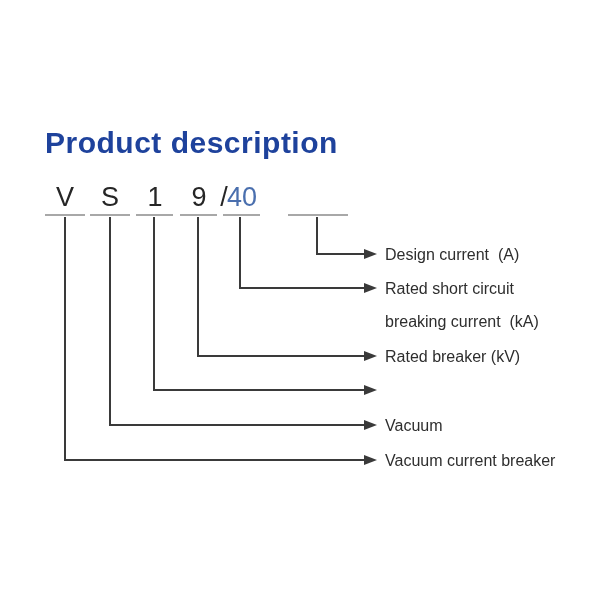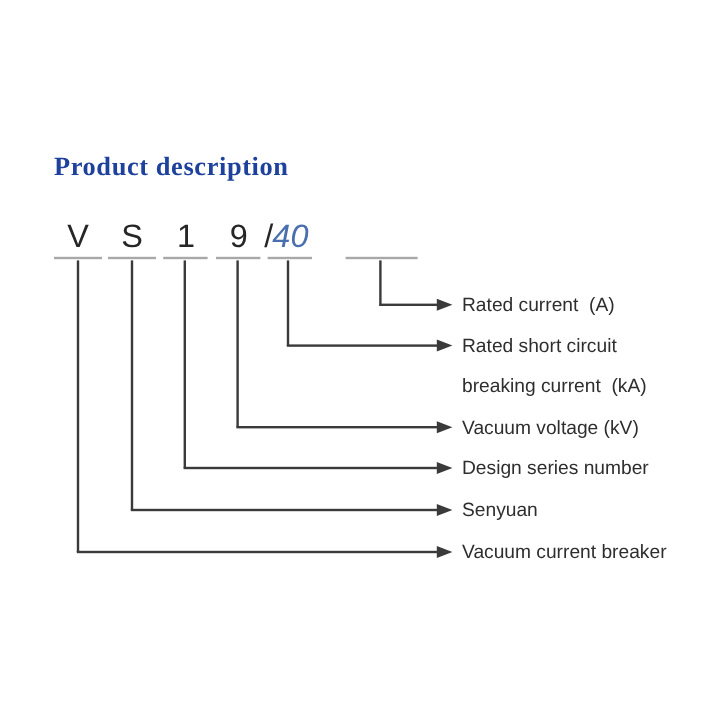--- a/index.html
+++ b/index.html
@@ -12,38 +12,37 @@
     position: relative;
     width: 600px;
     height: 600px;
     background: var(--background, #ffffff);
     overflow: hidden;
   }
   .page-title {
     position: absolute;
     left: 45px;
     top: 126px;
-    font-size: 22px;
+    font-size: 30px;
     font-weight: 700;
     letter-spacing: 0.5px;
     color: var(--title_blue, #1e429c);
     white-space: nowrap;
-    font-family: Liberation Serif, serif;
   }
   .code-seg {
     position: absolute;
     top: 183px;
     transform: translateX(-50%);
     font-size: 27px;
     font-weight: 400;
     color: var(--code_text, #262626);
     white-space: nowrap;
     line-height: 1.1;
   }
-  .code-seg.hl { color: var(--code_highlight, #4a6fae); font-style: italic; }
+  .code-seg.hl { color: var(--code_highlight, #4a6fae); }
   .underline {
     position: absolute;
     top: 214px;
     height: 2px;
     background: var(--underline_gray, #a8a8a8);
   }
   .vline {
     position: absolute;
     width: 2px;
     top: 217px;
@@ -90,41 +89,40 @@
   <div class="underline" style="left:45px;width:40px"></div>
   <div class="underline" style="left:90px;width:40px"></div>
   <div class="underline" style="left:136px;width:37px"></div>
   <div class="underline" style="left:180px;width:37px"></div>
   <div class="underline" style="left:223px;width:37px"></div>
   <div class="underline" style="left:288px;width:60px"></div>
 
   <div class="vline" style="left:316px;height:37px"></div>
   <div class="hline" style="left:316px;top:253px;width:50px"></div>
   <div class="arrowhead" style="top:249px"></div>
-  <div class="callout-label" style="top:255px">Rated current  (A)</div>
+  <div class="callout-label" style="top:255px">Design current  (A)</div>
 
   <div class="vline" style="left:239px;height:71px"></div>
   <div class="hline" style="left:239px;top:287px;width:127px"></div>
   <div class="arrowhead" style="top:283px"></div>
   <div class="callout-label" style="top:289px">Rated short circuit</div>
   <div class="callout-label" style="top:322px">breaking current  (kA)</div>
 
   <div class="vline" style="left:197px;height:139px"></div>
   <div class="hline" style="left:197px;top:355px;width:169px"></div>
   <div class="arrowhead" style="top:351px"></div>
-  <div class="callout-label" style="top:357px">Vacuum voltage (kV)</div>
+  <div class="callout-label" style="top:357px">Rated breaker (kV)</div>
 
   <div class="vline" style="left:153px;height:173px"></div>
   <div class="hline" style="left:153px;top:389px;width:213px"></div>
   <div class="arrowhead" style="top:385px"></div>
-  <div class="callout-label" style="top:391px">Design series number</div>
 
   <div class="vline" style="left:109px;height:208px"></div>
   <div class="hline" style="left:109px;top:424px;width:257px"></div>
   <div class="arrowhead" style="top:420px"></div>
-  <div class="callout-label" style="top:426px">Senyuan</div>
+  <div class="callout-label" style="top:426px">Vacuum</div>
 
   <div class="vline" style="left:64px;height:243px"></div>
   <div class="hline" style="left:64px;top:459px;width:302px"></div>
   <div class="arrowhead" style="top:455px"></div>
   <div class="callout-label" style="top:461px">Vacuum current breaker</div>
 
 </div>
 
 </body></html>

